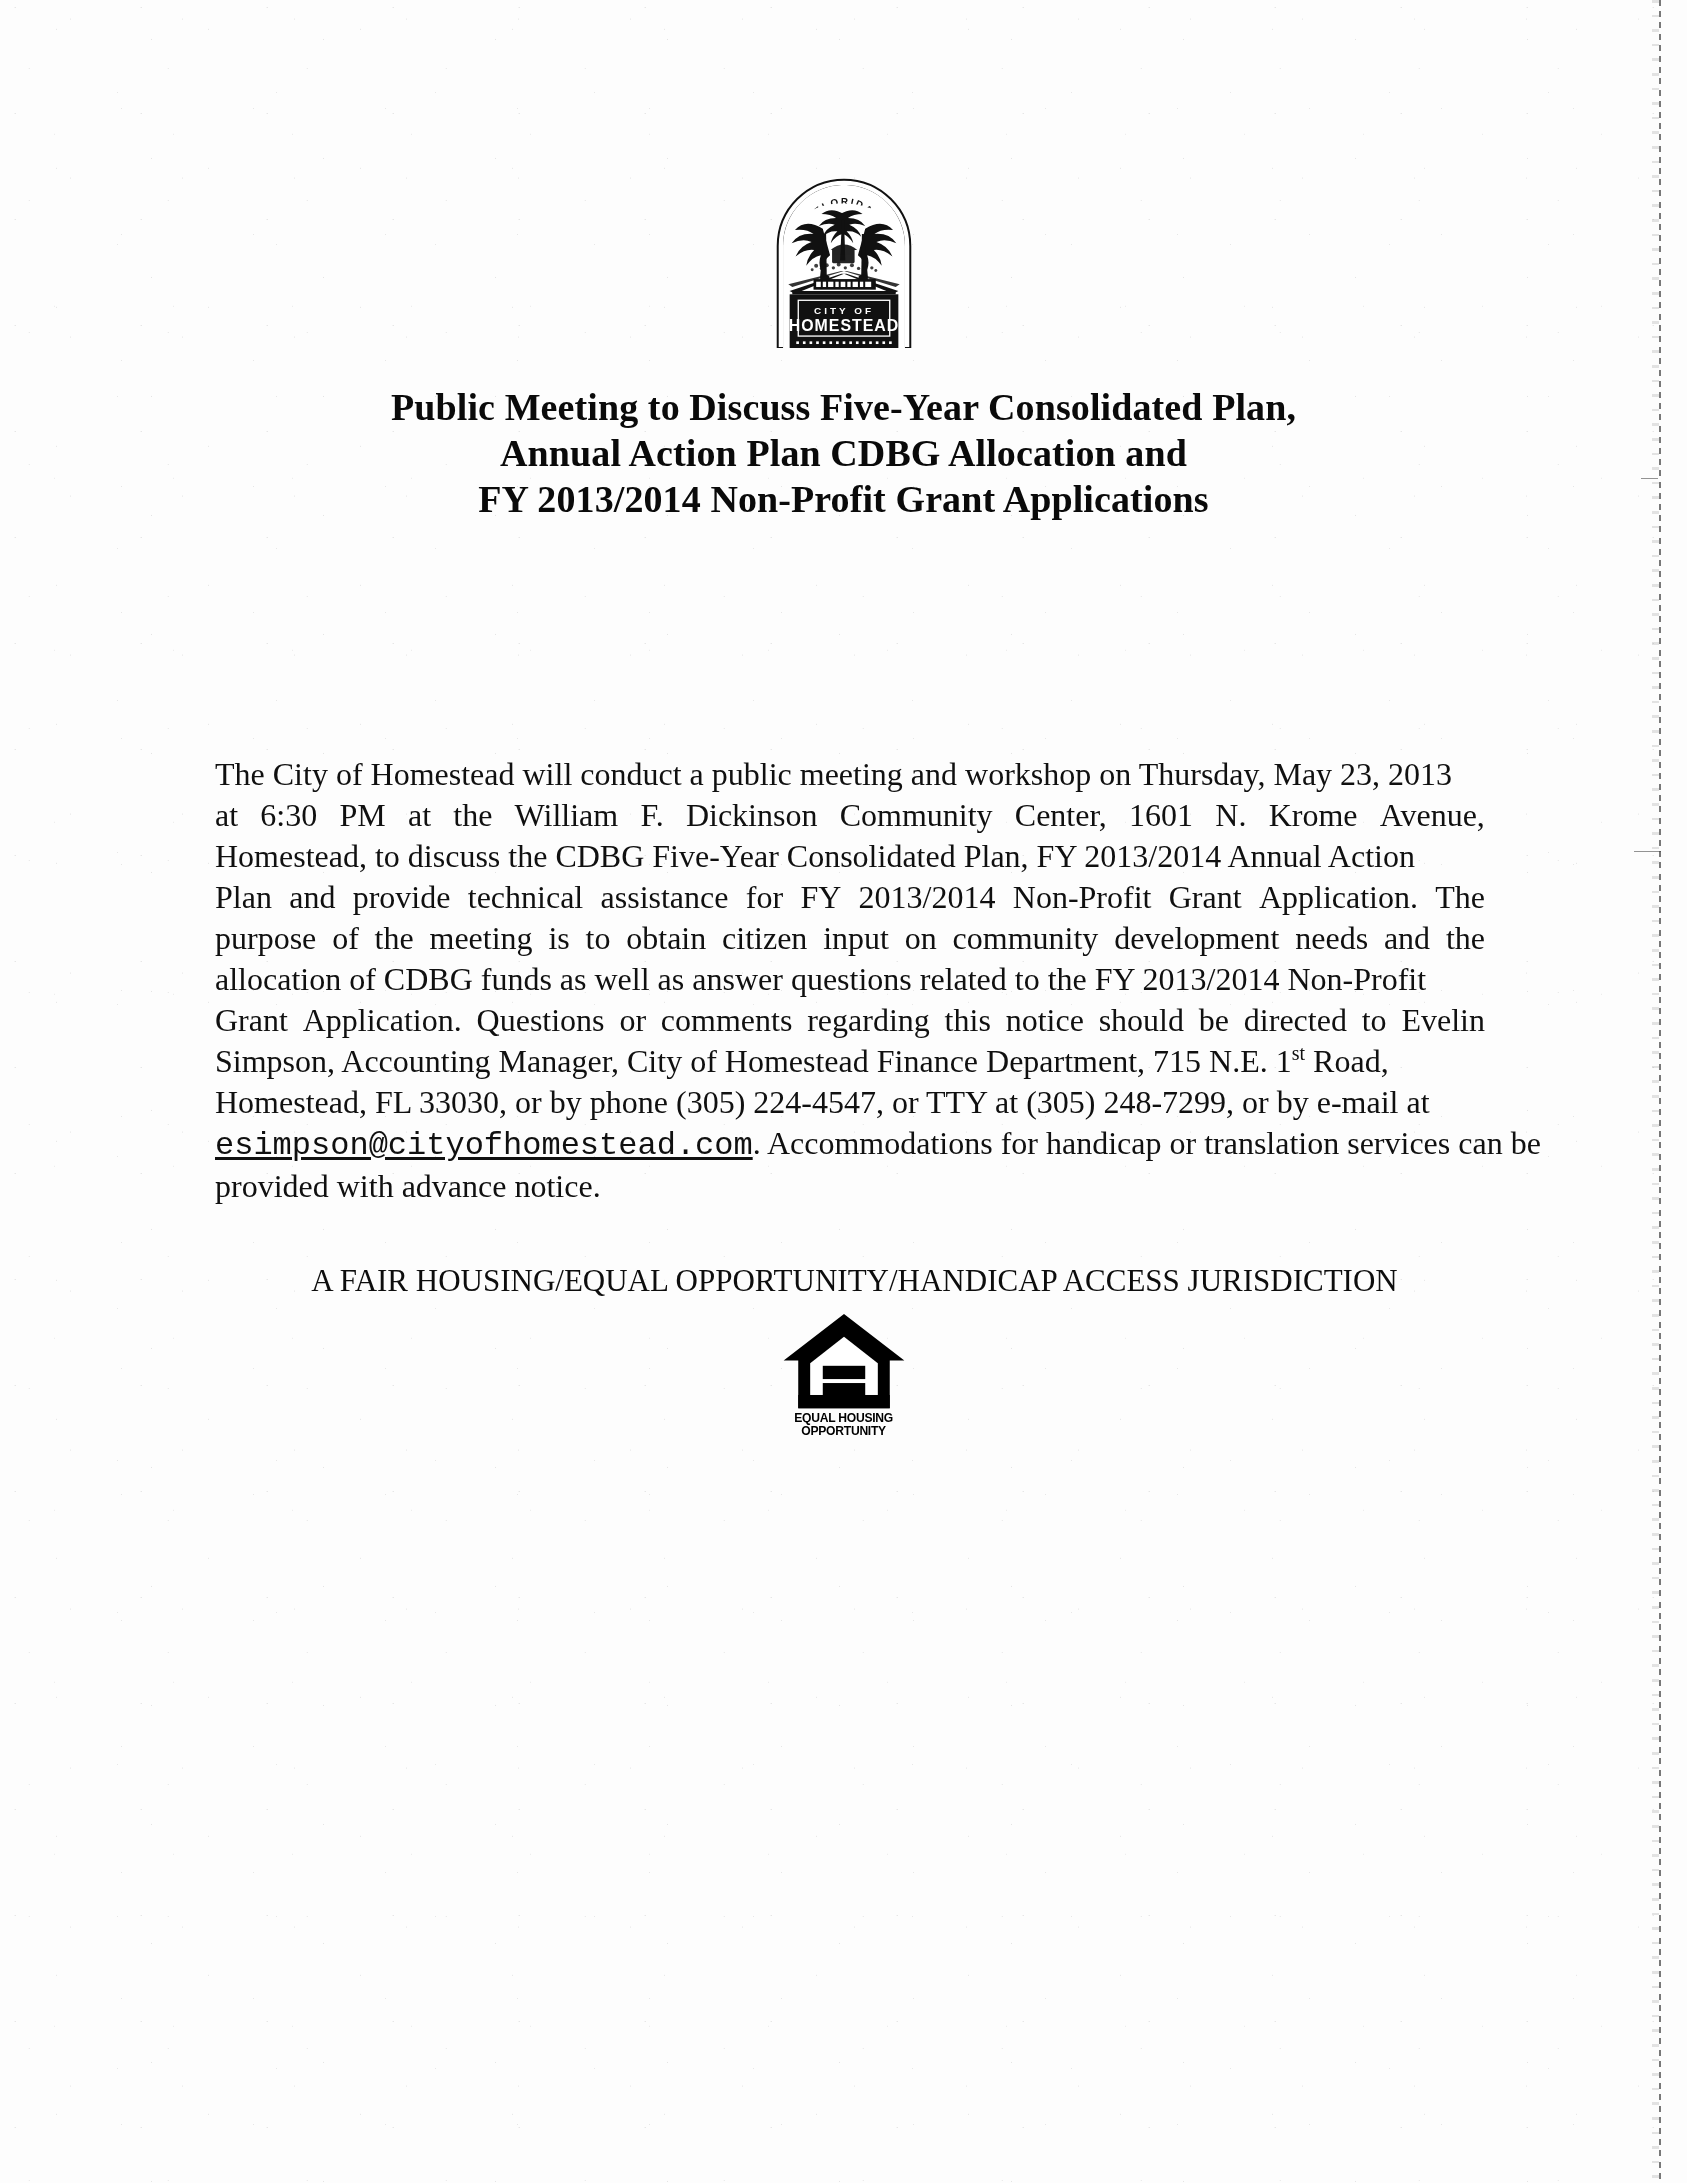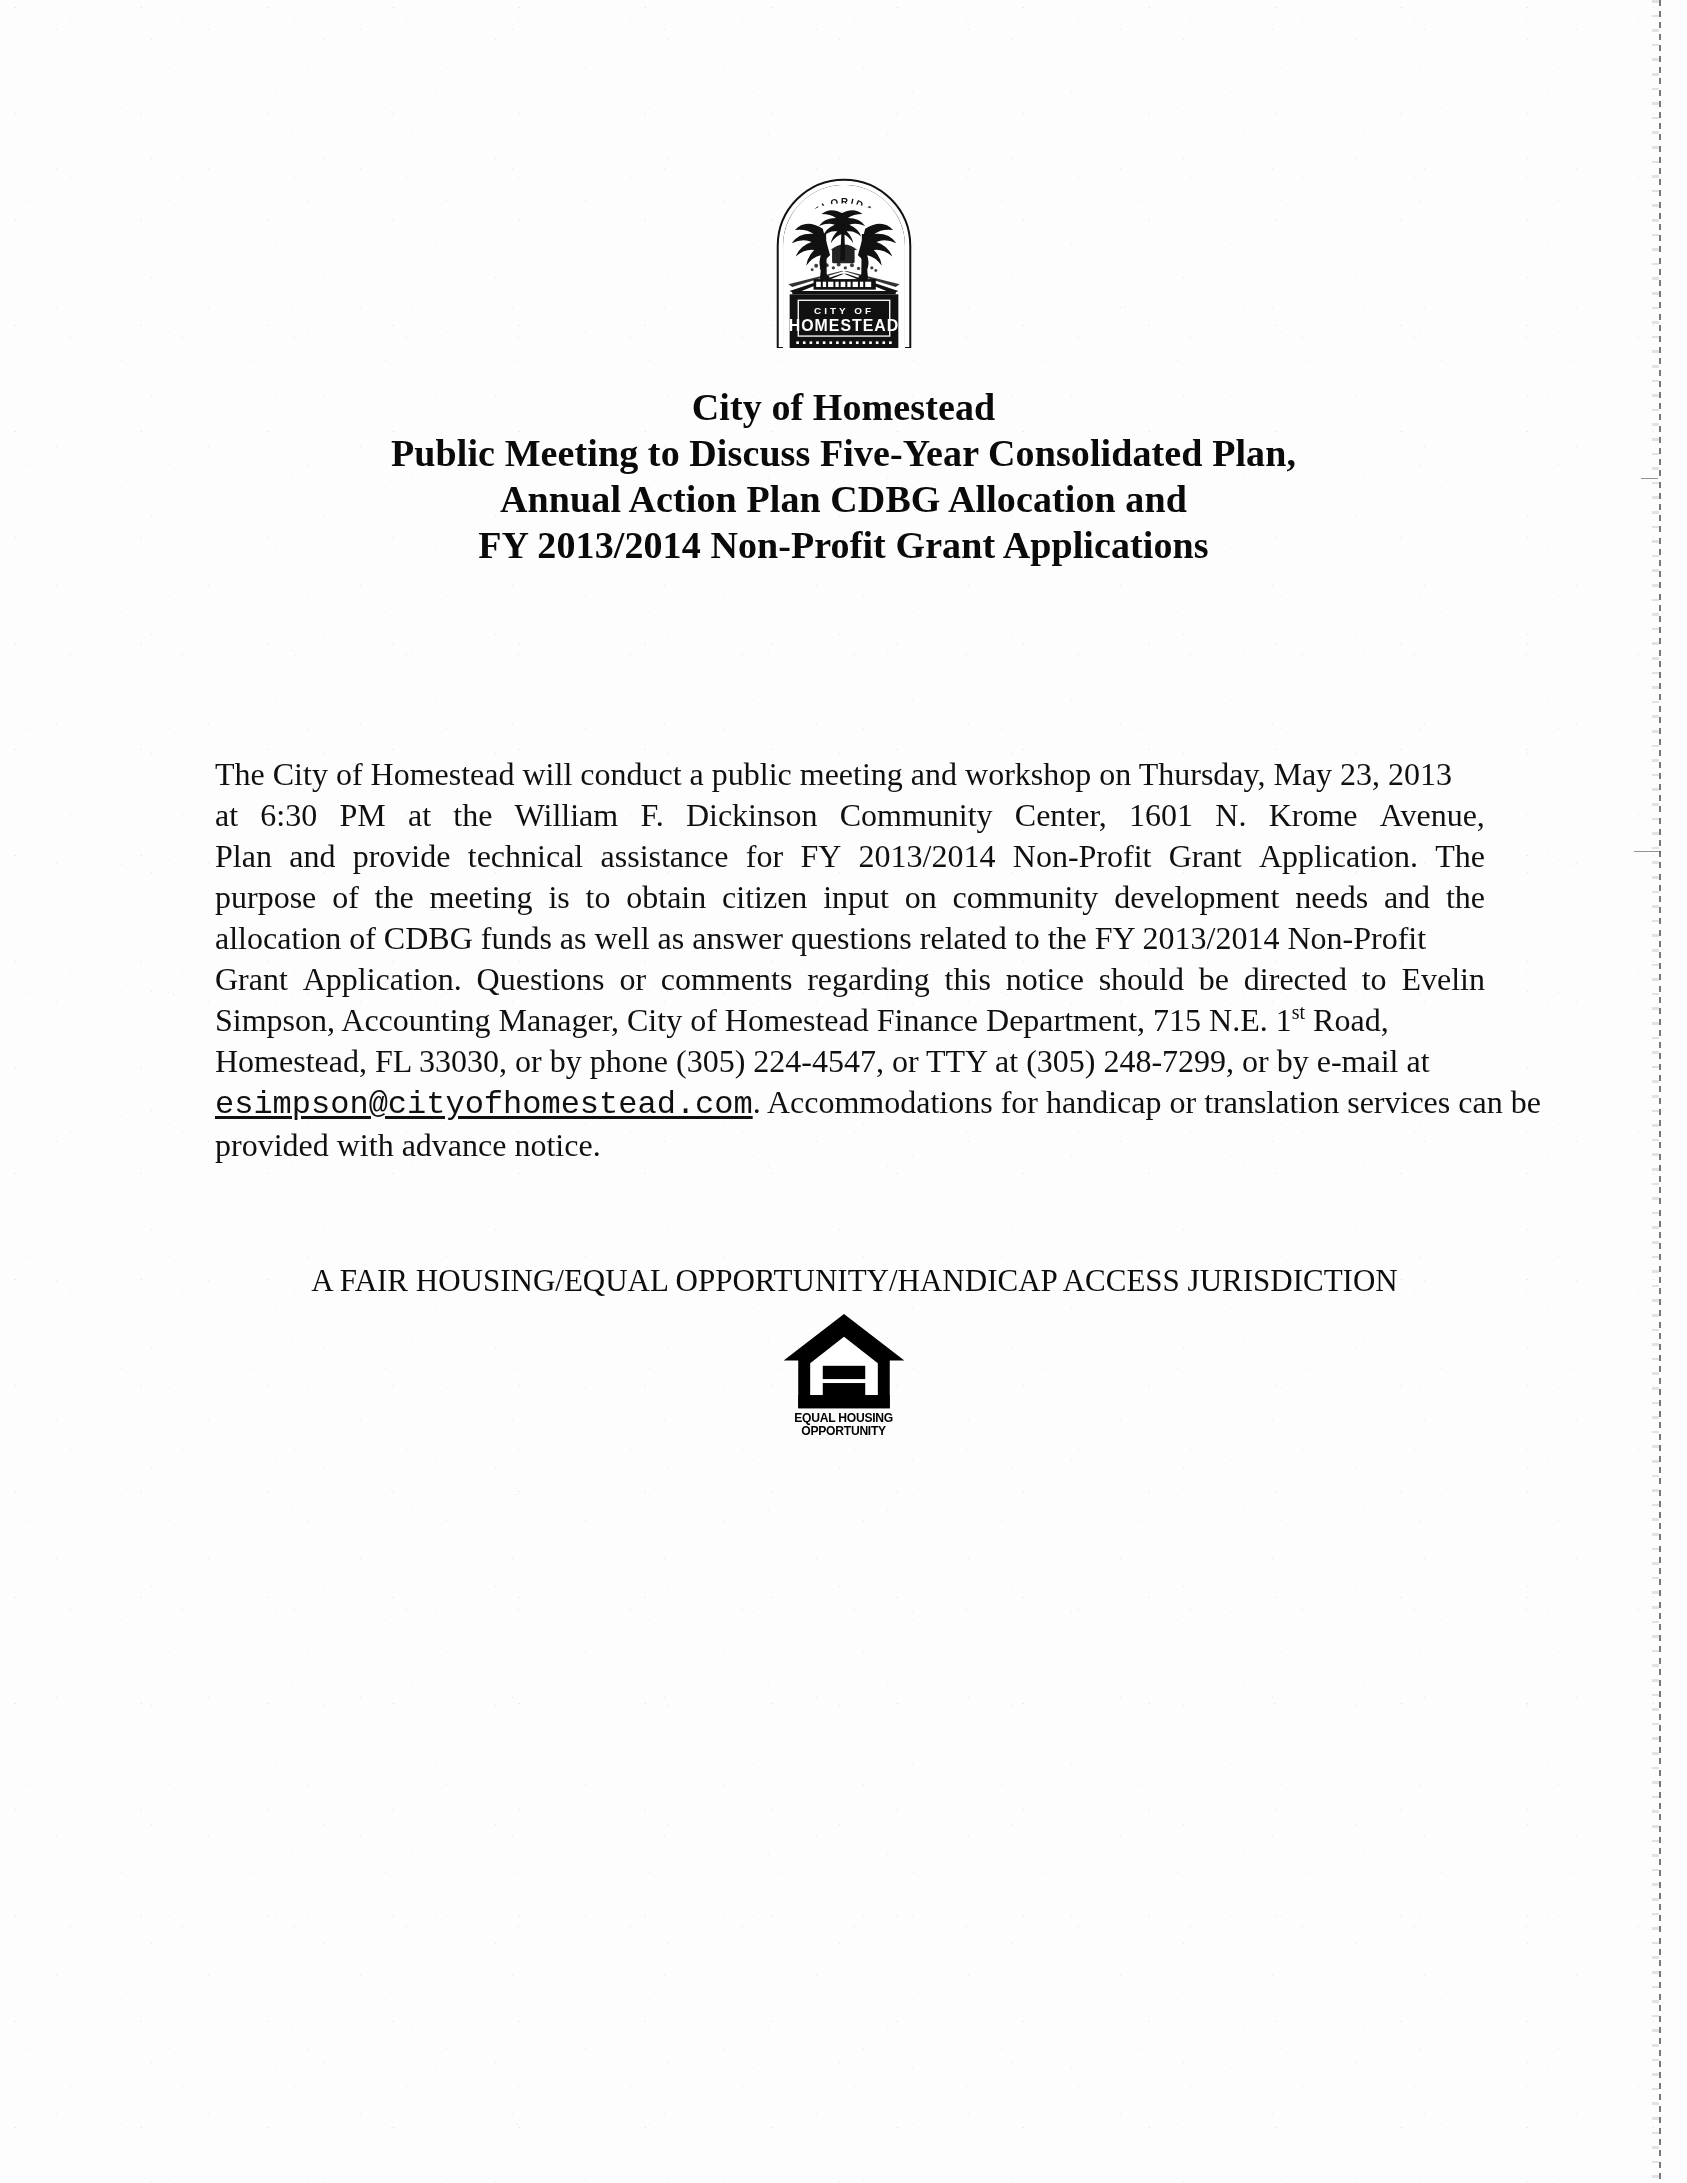--- a/index.html
+++ b/index.html
@@ -302,32 +302,32 @@
             <rect x="142" y="248" width="4" height="4"></rect>
           <rect x="152" y="248" width="4" height="4"></rect>
             <rect x="162" y="248" width="4" height="4"></rect>
           <rect x="172" y="248" width="4" height="4"></rect>
         </g>
       </g>
     </svg>
   </div>
 
   <div class="title-block">
-    <div class="title-line">City of Homestead</div>
     <div class="title-line">Public Meeting to Discuss Five-Year Consolidated Plan,</div>
     <div class="title-line">Annual Action Plan CDBG Allocation and</div>
     <div class="title-line">FY 2013/2014 Non-Profit Grant Applications</div>
   </div>
 
   <div class="body-block">
 
     <div class="body-line">The City of Homestead will conduct a public meeting and workshop on Thursday, May 23, 2013</div>
 
     <div class="body-line j"><span>at</span><span>6:30</span><span>PM</span><span>at</span><span>the</span><span>William</span><span>F.</span><span>Dickinson</span><span>Community</span><span>Center,</span><span>1601</span><span>N.</span><span>Krome</span><span>Avenue,</span></div>
 
+    <div class="body-line">Homestead, to discuss the CDBG Five-Year Consolidated Plan, FY 2013/2014 Annual Action</div>
 
     <div class="body-line j"><span>Plan</span><span>and</span><span>provide</span><span>technical</span><span>assistance</span><span>for</span><span>FY</span><span>2013/2014</span><span>Non-Profit</span><span>Grant</span><span>Application.</span><span>The</span></div>
 
     <div class="body-line j"><span>purpose</span><span>of</span><span>the</span><span>meeting</span><span>is</span><span>to</span><span>obtain</span><span>citizen</span><span>input</span><span>on</span><span>community</span><span>development</span><span>needs</span><span>and</span><span>the</span></div>
 
     <div class="body-line">allocation of CDBG funds as well as answer questions related to the FY 2013/2014 Non-Profit</div>
 
     <div class="body-line j"><span>Grant</span><span>Application.</span><span>Questions</span><span>or</span><span>comments</span><span>regarding</span><span>this</span><span>notice</span><span>should</span><span>be</span><span>directed</span><span>to</span><span>Evelin</span></div>
 
     <div class="body-line"><span>Simpson, Accounting Manager, City of Homestead Finance Department, 715 N.E. 1</span><span class="sup">st</span><span> Road,</span></div>

